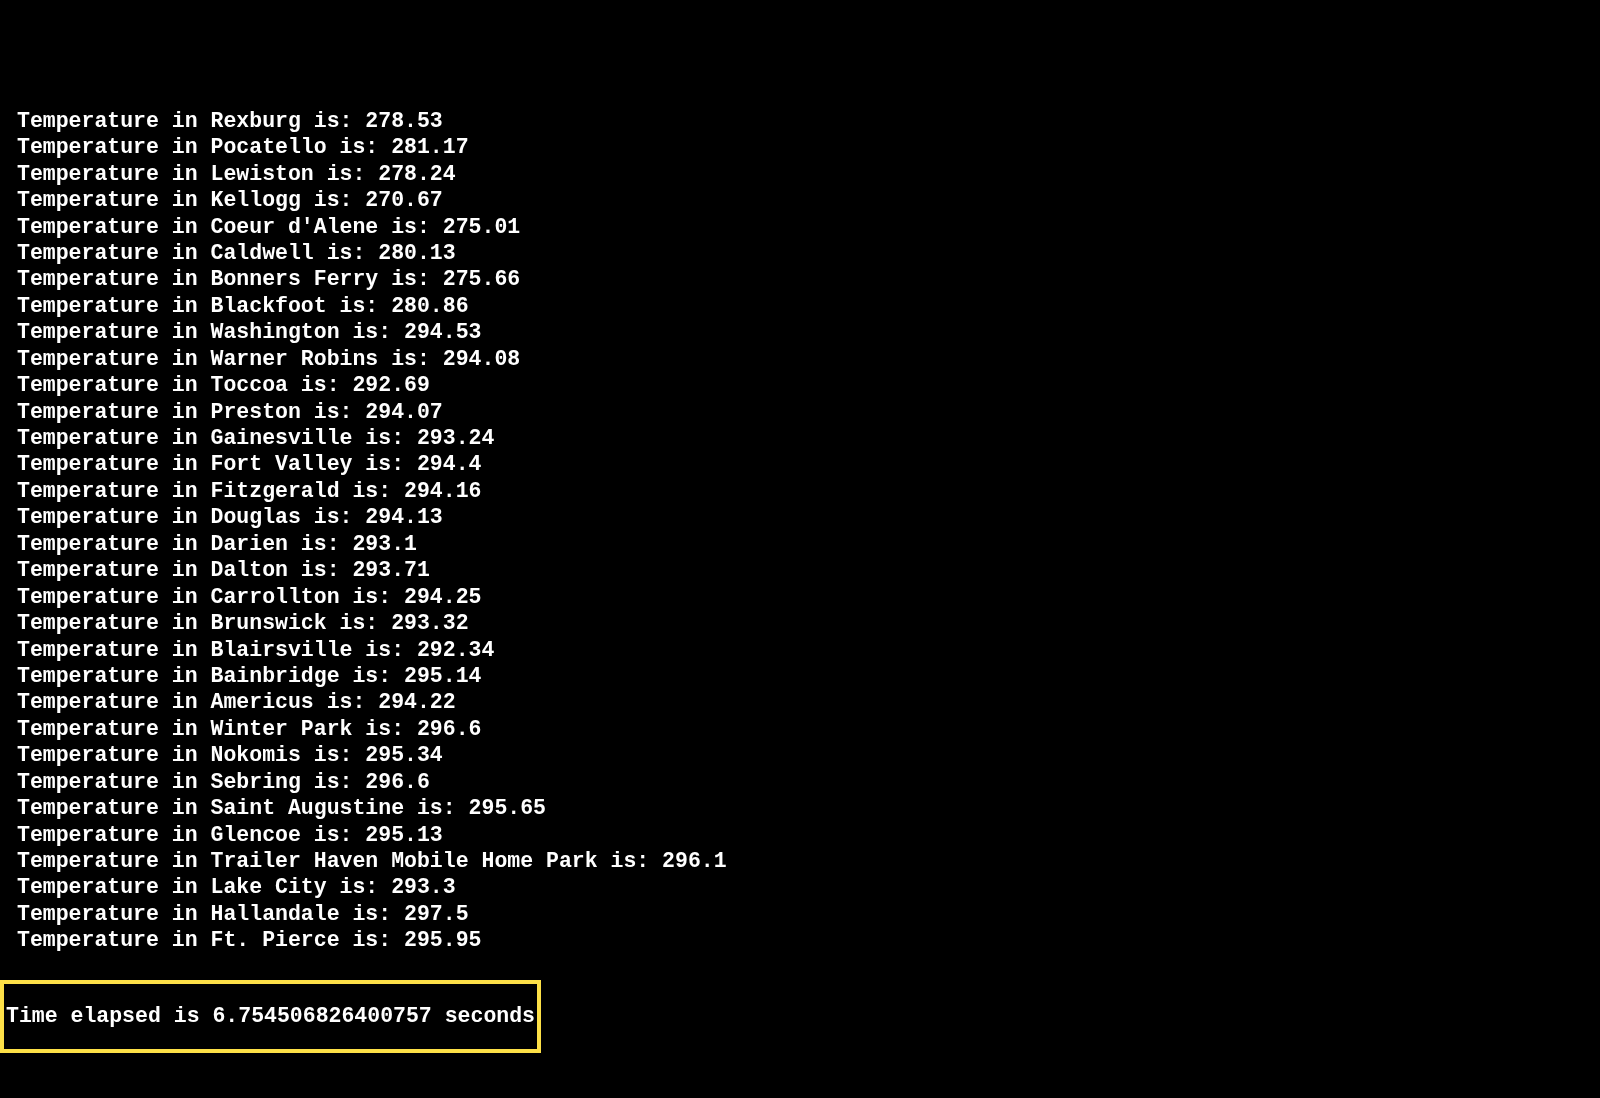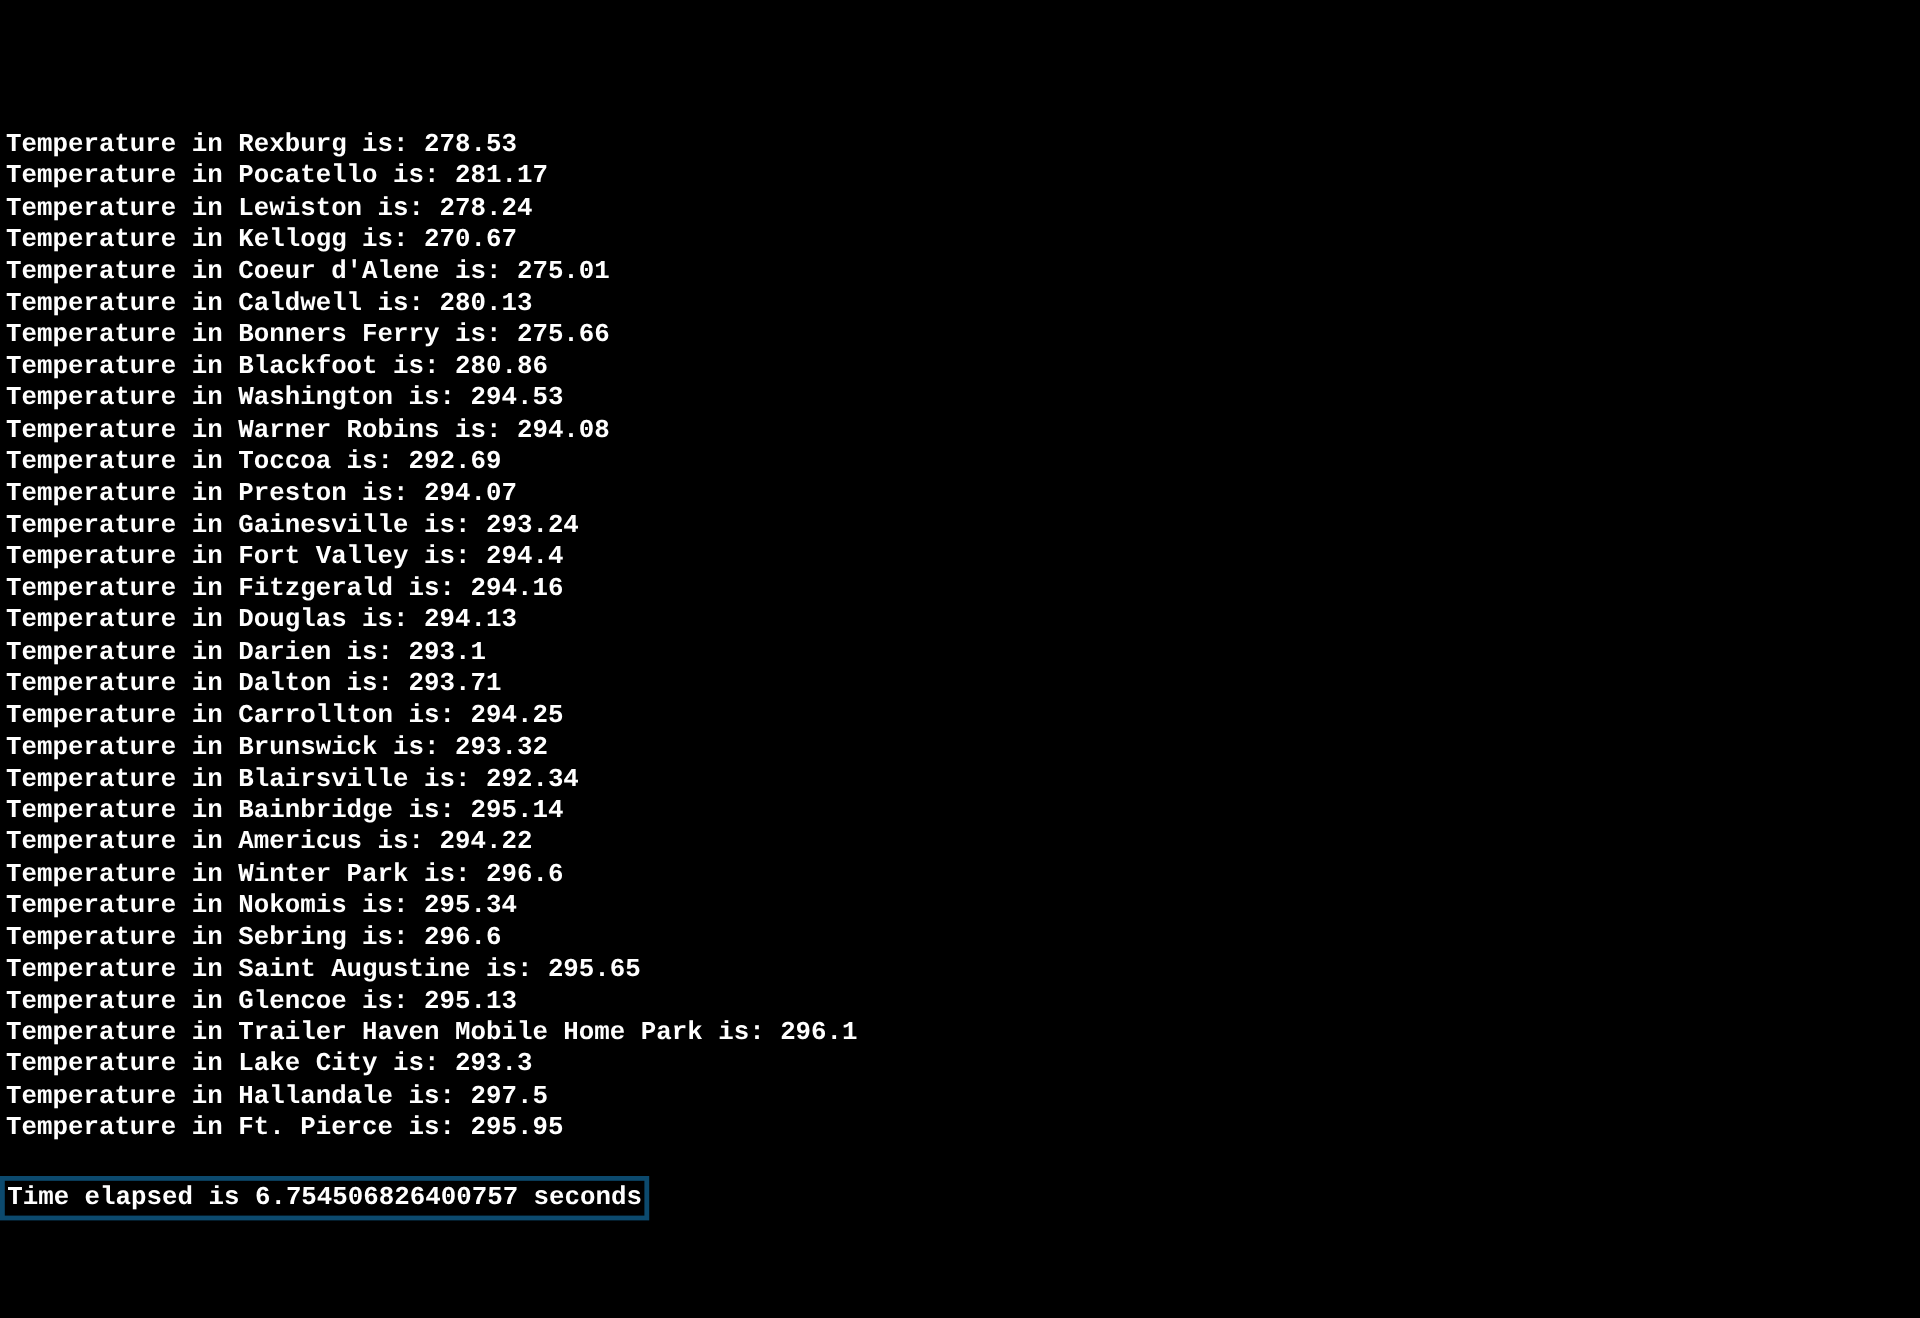--- a/index.html
+++ b/index.html
@@ -15,25 +15,26 @@
       font-weight: 600;
       line-height: 1.23;
       padding: 2px 5px;
       width: 1600px;
       height: 1098px;
       overflow: hidden;
       white-space: pre;
     }
     .terminal-line {
       display: block;
+      margin-left: 12px;
     }
     .highlighted-line {
-      border: 4px solid #0c4a6e;
+      border: 4px solid #fde047;
       display: inline-block;
-      padding: 1px 2px;
+      padding: 19px 2px;
       margin-left: -5px;
     }
     .blank-line {
       height: 26.5px;
     }
   </style>
 </head>
 <body>
 
 

